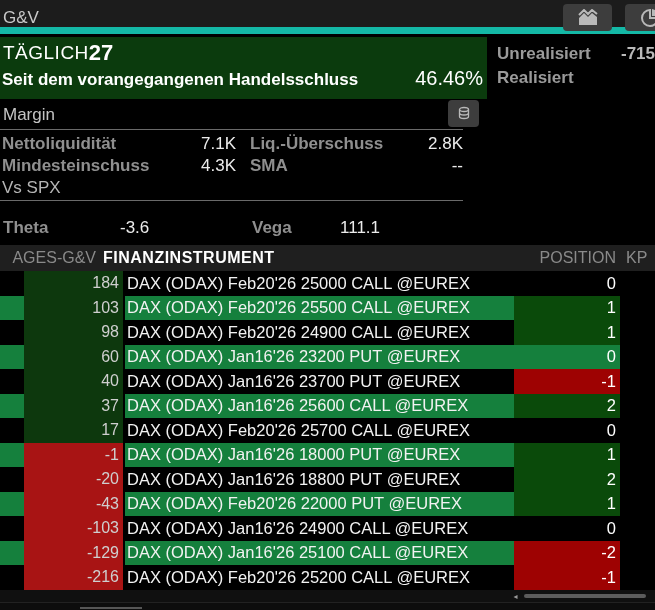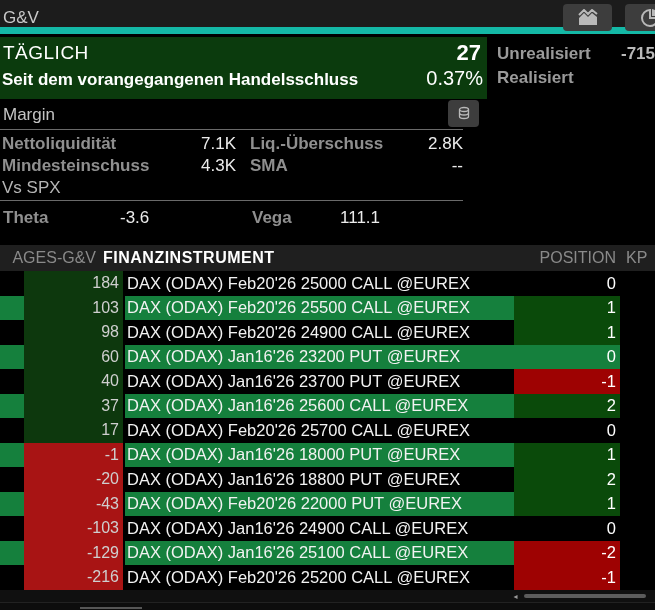--- a/index.html
+++ b/index.html
@@ -12,21 +12,21 @@
   .topbar .title { position:absolute; left:3px; top:8px; font-size:17px; color:#c9c9c9; }
   .icon-btn { position:absolute; top:4px; height:27px; background:#3d3d3d; border:none;
               border-radius:4px; display:flex; align-items:center; justify-content:center; cursor:pointer; }
   .btn-chart { left:563px; width:49px; }
   .btn-pie   { left:625px; width:49px; }
   .icon-btn svg { display:block; }
 
   
   .banner { position:absolute; left:0; top:37px; width:487px; height:62px;
             background:var(--banner_green,#0b3b0d); color:#fff; }
-  .banner-row1 { display:flex; justify-content:space-between; align-items:center; padding:3px 6px 0 3px;gap:36px; }
+  .banner-row1 { display:flex; align-items:center; padding:3px 6px 0 3px; }
   .banner-label { font-size:19px; letter-spacing:0.5px; }
   .banner-value { font-size:22px; font-weight:bold; }
   .banner-row2 { display:flex; justify-content:space-between; align-items:baseline; padding:1px 4px 0 2px; }
   .banner-sub { font-size:17px; font-weight:bold; white-space:nowrap; }
   .banner-sub-value { font-size:20px; }
 
   
   .pnl-panel { position:absolute; left:497px; top:42px; width:158px; }
   .pnl-row { display:flex; font-size:17px; line-height:24px;gap:28px; }
   .pnl-row .lbl { font-weight:bold; color:#9a9a9a; width:112px; }
@@ -41,21 +41,21 @@
   .stats { position:absolute; left:0; top:133px; width:463px; }
   .stat-row { display:grid; grid-template-columns:168px 68px 160px 1fr; height:22px;
               align-items:center; font-size:17px; }
   .stat-row .lbl { font-weight:bold; color:#8f8f8f; padding-left:2px; white-space:nowrap; }
   .stat-row .lbl.plain { font-weight:normal; color:#b5b5b5; }
   .stat-row .val { color:#ececec; text-align:right; white-space:nowrap; }
   .stats-divider { border-bottom:1px solid #6a6a6a; margin-top:1px; }
 
   .greeks { position:absolute; left:0; top:205px; width:463px; }
   .greek-row { display:grid; grid-template-columns:120px 120px 100px 1fr; height:26px;
-               align-items:center; font-size:17px; }
+               align-items:center; font-size:17px;margin-top:10px; }
   .greek-row .lbl { font-weight:bold; color:#8f8f8f; padding-left:3px; }
   .greek-row .val { color:#ececec; text-align:left; }
 
   
   .ptable { position:absolute; left:0; top:245px; width:655px; }
   .thead { display:grid; grid-template-columns:99px 2px 1fr 106px 35px; height:26px;
            background:#1f1f1f; align-items:center; font-size:16px; }
   .thead .h-pnl { color:#8a8a8a; text-align:right; padding-right:3px; overflow:hidden; white-space:nowrap; }
   .thead .h-instr { color:#fff; font-weight:bold; letter-spacing:0.5px; padding-left:2px; }
   .thead .h-pos { color:#8a8a8a; text-align:right; padding-right:4px; }
@@ -109,21 +109,21 @@
   </button>
 </div>
 
 <div class="banner">
   <div class="banner-row1">
     <span class="banner-label">TÄGLICH</span>
     <span class="banner-value">27</span>
   </div>
   <div class="banner-row2">
     <span class="banner-sub">Seit dem vorangegangenen Handelsschluss</span>
-    <span class="banner-sub-value">0.37%</span>
+    <span class="banner-sub-value">46.46%</span>
   </div>
 </div>
 
 <div class="pnl-panel">
   <div class="pnl-row">
     <span class="lbl">Unrealisiert</span>
     <span class="val">-715</span>
   </div>
   <div class="pnl-row">
     <span class="lbl">Realisiert</span>

